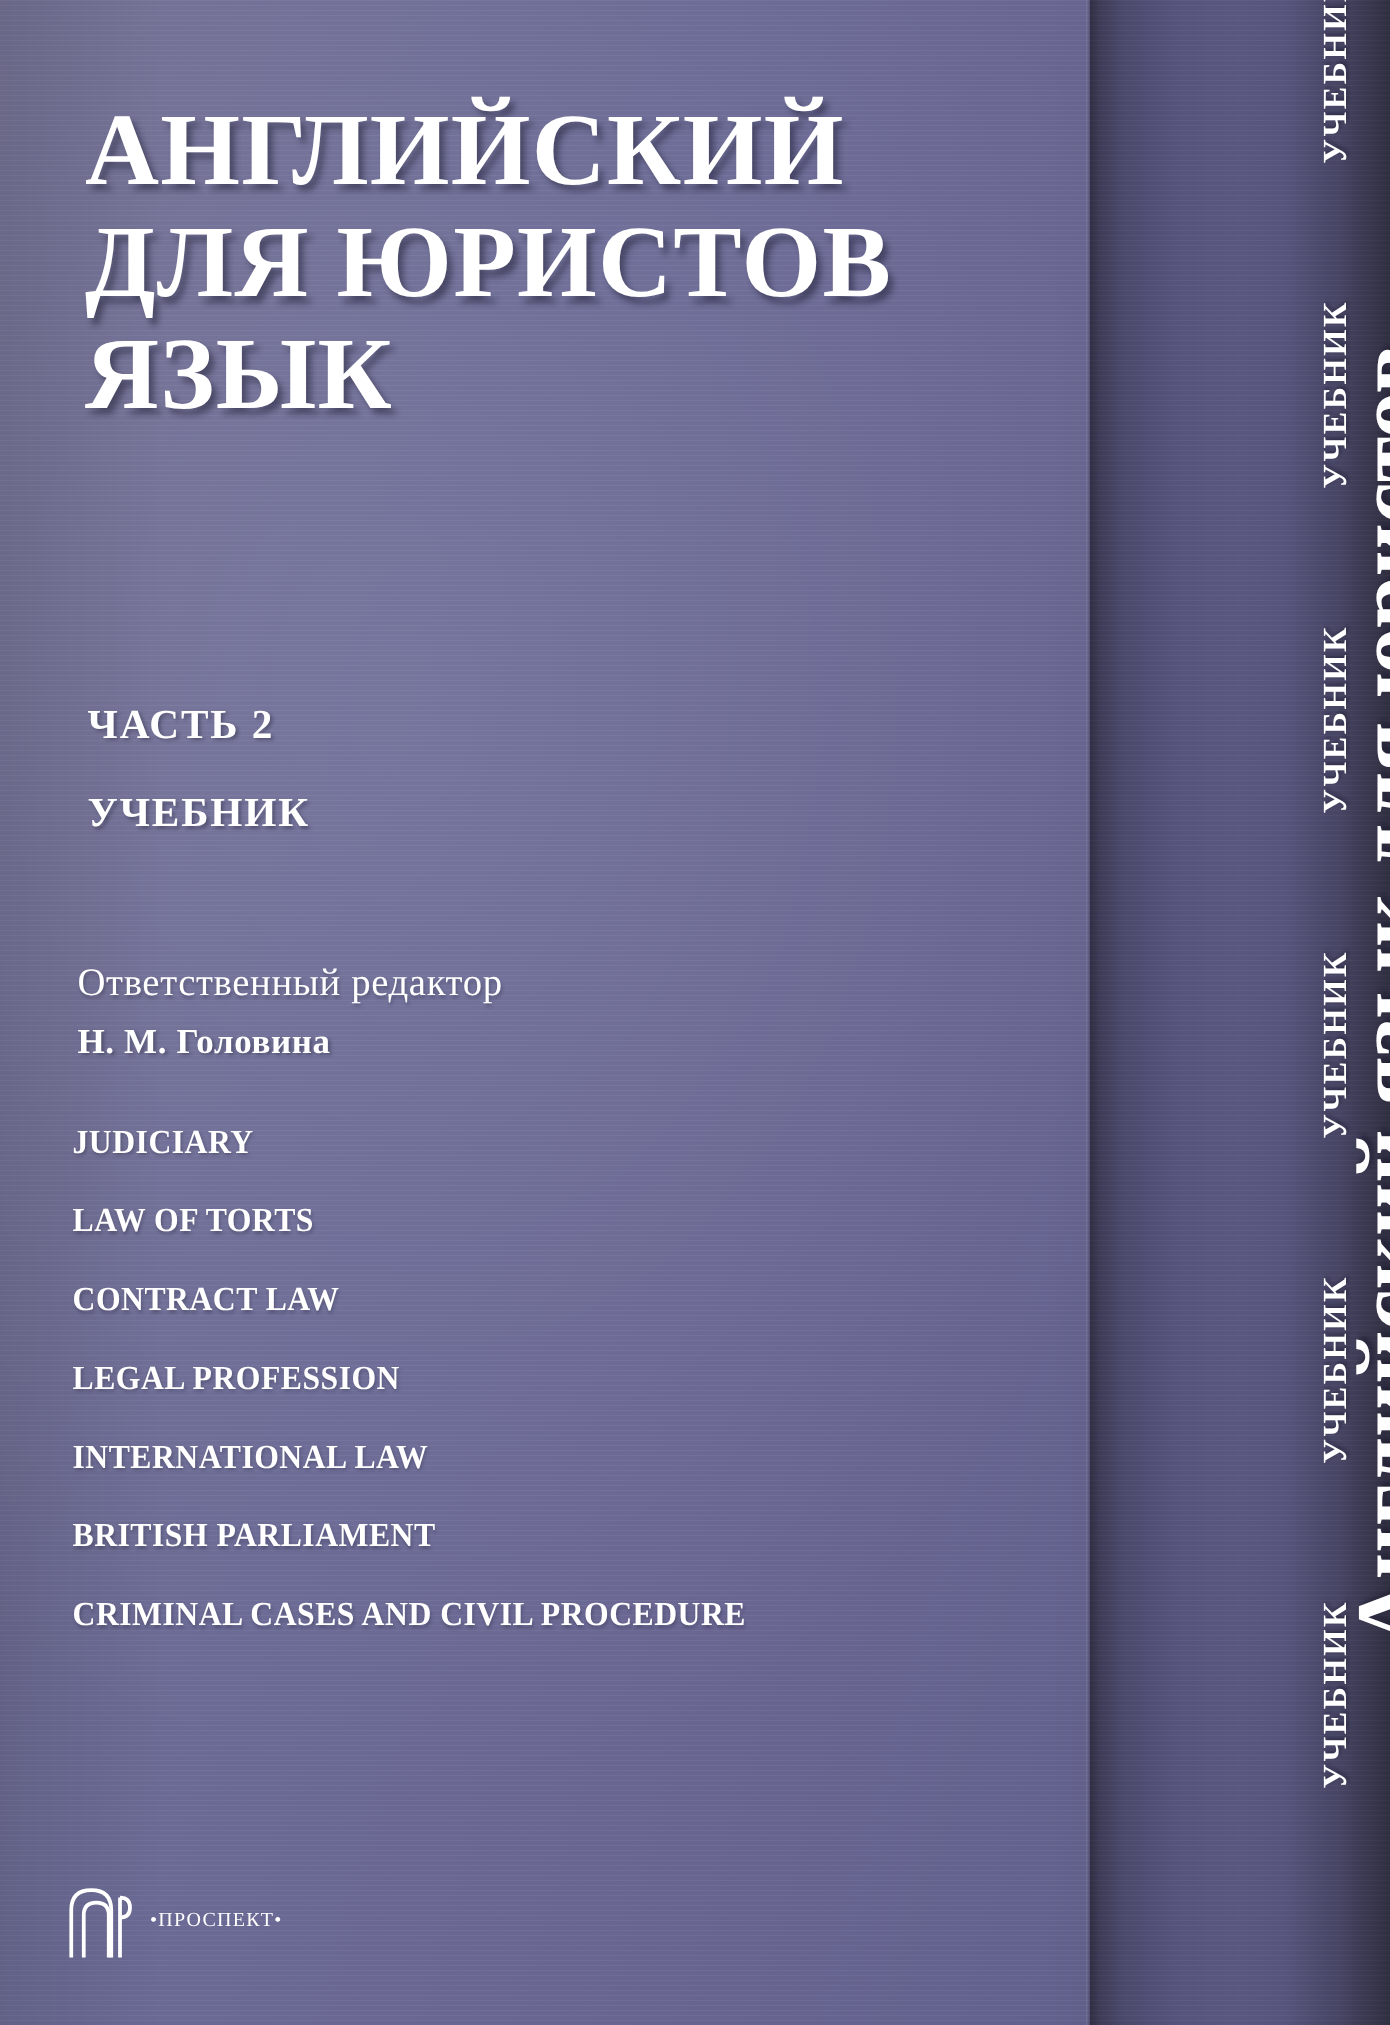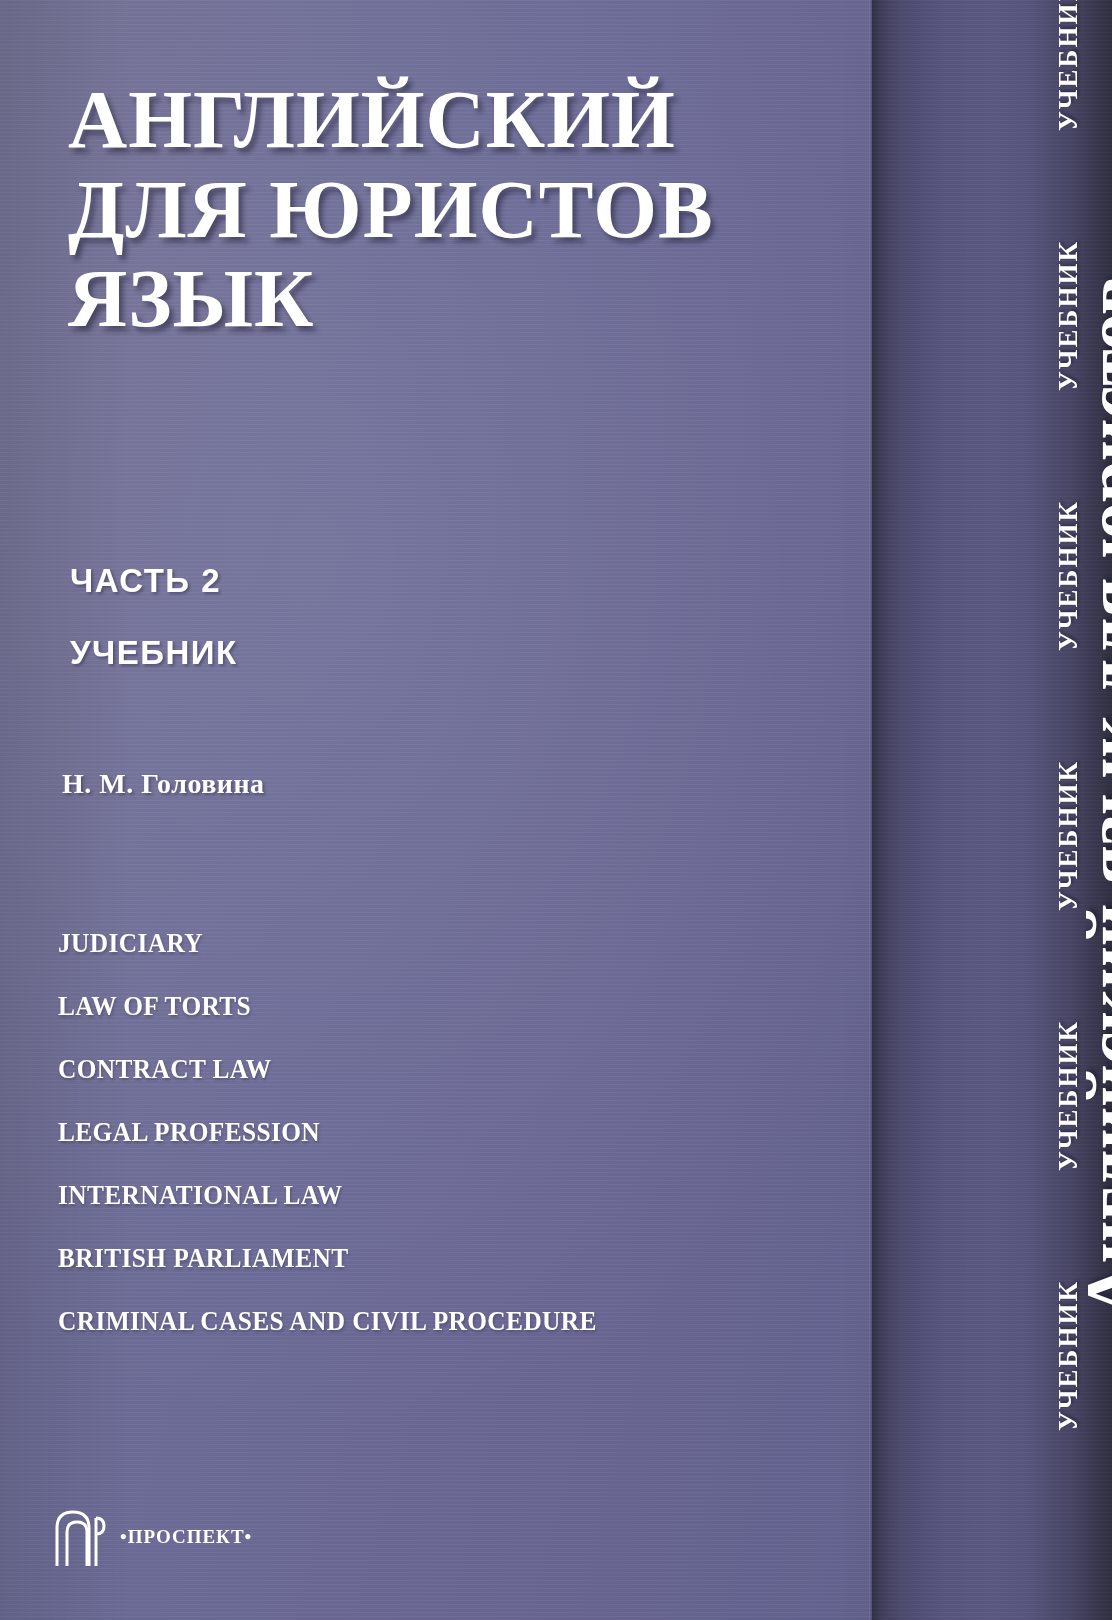--- a/index.html
+++ b/index.html
@@ -69,21 +69,21 @@
     margin-bottom: 6px;
     white-space: nowrap;
   }
 
   .part-block {
     position: absolute;
     left: 70px;
     top: 562px;
   }
   .part-line {
-    font-family: Liberation Sans, sans-serif;
+    font-family: Liberation Serif, serif;
     font-weight: bold;
     font-size: 33px;
     letter-spacing: 1.5px;
     color: #ffffff;
     text-shadow: 2px 2px 3px rgba(20,20,40,0.35);
     margin-bottom: 34px;
   }
 
   .editor-block {
     position: absolute;
@@ -103,21 +103,21 @@
     font-weight: bold;
     font-size: 28px;
     color: #ffffff;
     letter-spacing: 0.5px;
     text-shadow: 2px 2px 3px rgba(20,20,40,0.35);
   }
 
   .topics {
     position: absolute;
     left: 58px;
-    top: 928px;
+    top: 898px;
     width: 740px;
   }
   .topic {
     font-family: "Liberation Serif", serif;
     font-weight: bold;
     font-size: 27px;
     letter-spacing: 0.4px;
     color: #ffffff;
     text-shadow: 1px 2px 3px rgba(20,20,40,0.3);
     margin-bottom: 32px;
@@ -136,22 +136,22 @@
     gap: 10px;
   }
   .pub-mark {
     width: 58px;
     height: 62px;
     position: relative;
   }
   .pub-mark svg { display: block; }
   .pub-name {
     font-family: "Liberation Serif", serif;
-    font-weight: bold;
-    font-size: 19px;
+    font-weight: normal;
+    font-size: 16px;
     letter-spacing: 1px;
     color: #ffffff;
   }
 
   
   .spine {
     position: absolute;
     right: 0;
     top: 0;
     width: 240px;
@@ -241,20 +241,21 @@
       <div class="title-line">ДЛЯ ЮРИСТОВ</div>
       <div class="title-line">ЯЗЫК</div>
     </div>
 
     <div class="part-block">
       <div class="part-line">ЧАСТЬ 2</div>
       <div class="part-line">УЧЕБНИК</div>
     </div>
 
     <div class="editor-block">
+      <div class="editor-role">Ответственный редактор</div>
       <div class="editor-name">Н. М. Головина</div>
     </div>
 
     <div class="topics">
       <div class="topic">JUDICIARY</div>
       <div class="topic">LAW OF TORTS</div>
       <div class="topic">CONTRACT LAW</div>
       <div class="topic">LEGAL PROFESSION</div>
       <div class="topic">INTERNATIONAL LAW</div>
       <div class="topic">BRITISH  PARLIAMENT</div>

